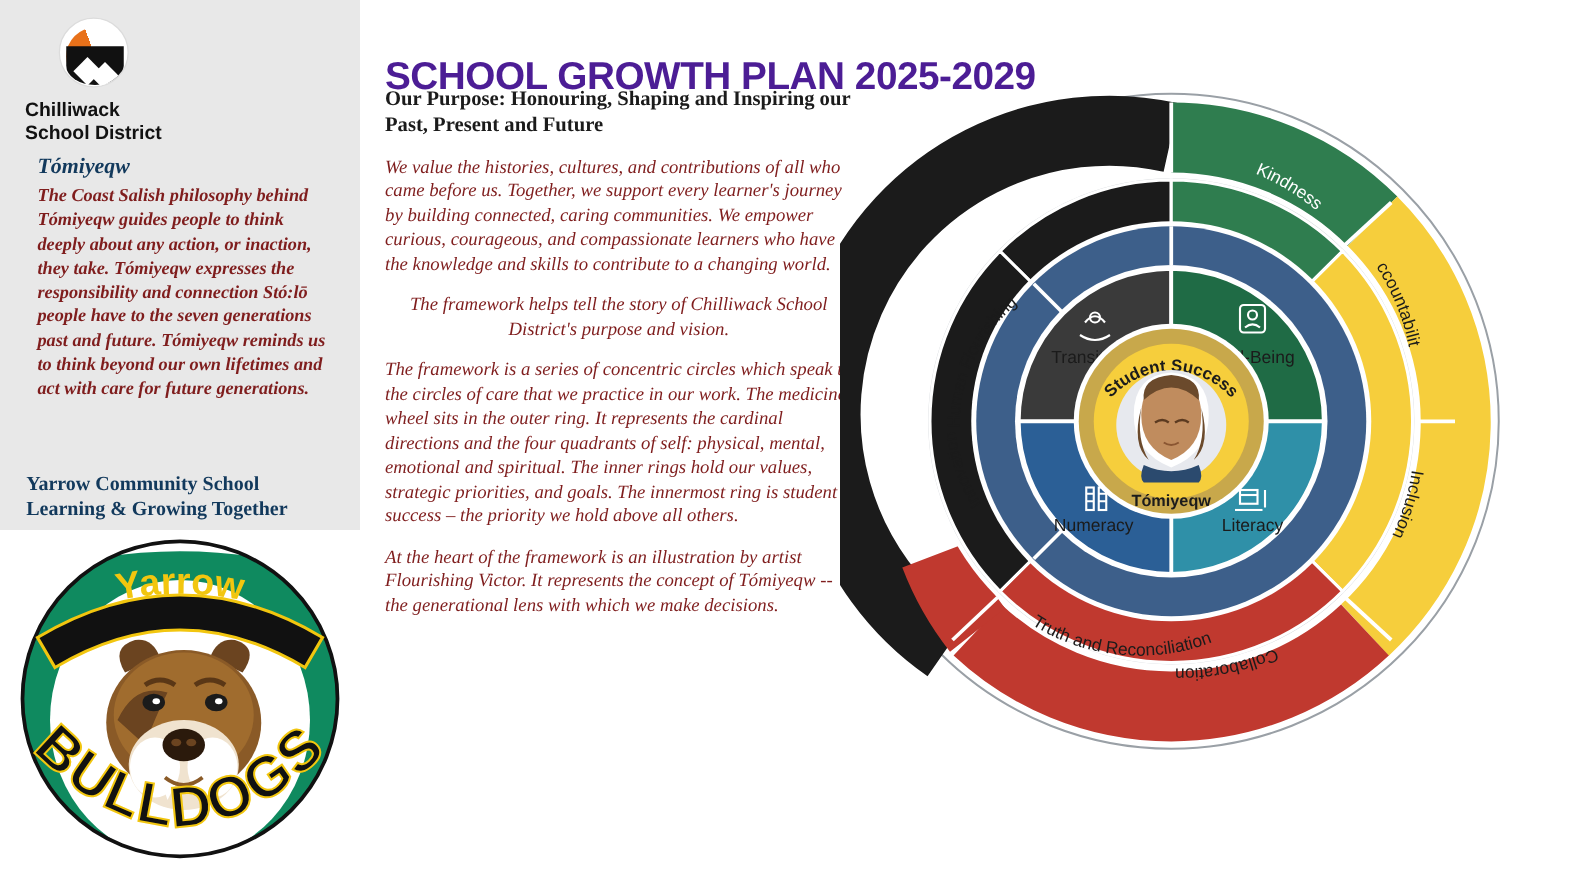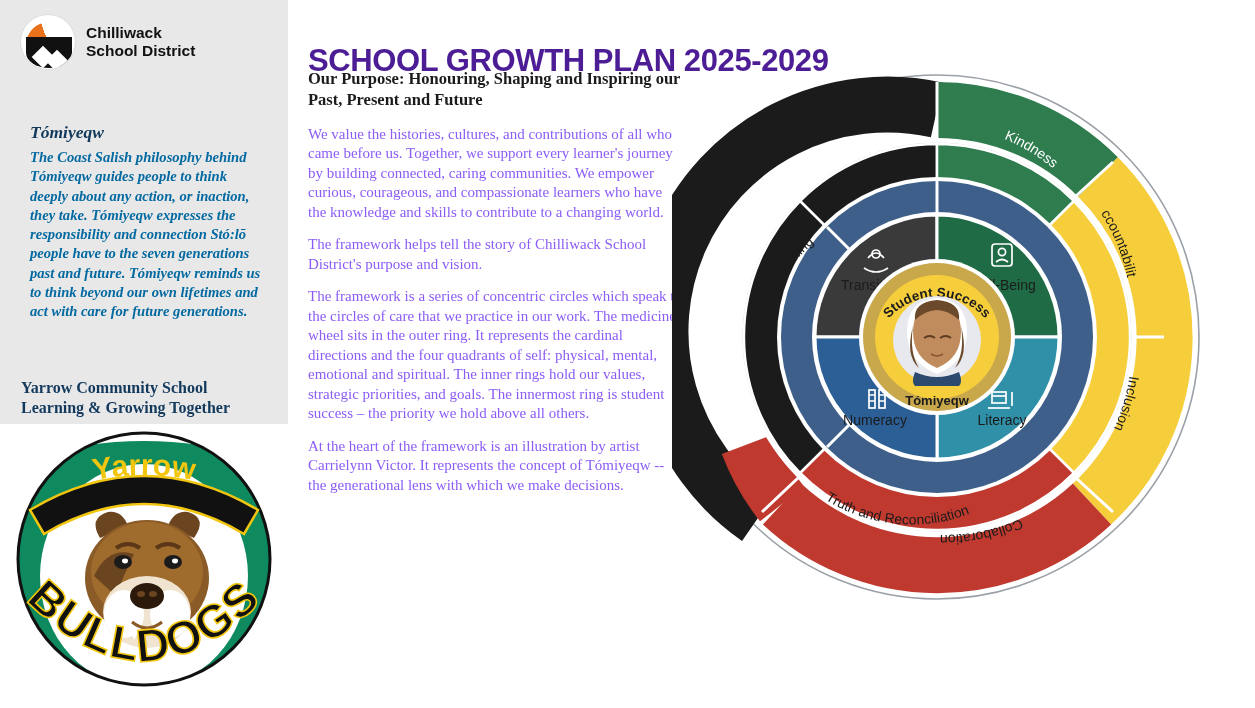--- a/index.html
+++ b/index.html
@@ -25,20 +25,21 @@
     left: 0; top: 0;
     width: 288px; height: 424px;
     background: #e8e8e8;
   }
   #logo-block {
     position: absolute;
     left: 20px; top: 14px;
     display: flex;
     align-items: center;
     gap: 10px;
+    flex-direction: column;
   }
   .district-mark {
     width: 56px; height: 56px;
     border-radius: 50%;
     background: #ffffff;
     position: relative;
     overflow: hidden;
     border: 1px solid #dcdcdc;
   }
   .district-mark .arc {
@@ -83,21 +84,21 @@
     color: #12395c;
   }
   #tomiyeqw-body {
     position: absolute;
     left: 30px; top: 148px;
     width: 232px;
     font-size: 14.6px;
     line-height: 1.32;
     font-style: italic;
     font-weight: bold;
-    color: #0369a1;
+    color: #7f1d1d;
   }
   #school-name {
     position: absolute;
     left: 21px; top: 378px;
     width: 240px;
     font-size: 16px;
     font-weight: bold;
     line-height: 1.22;
     color: #12395c;
     white-space: pre-line;
@@ -137,29 +138,30 @@
     font-size: 16.5px;
     font-weight: bold;
     line-height: 1.3;
     color: #1b1b1b;
     margin: 0 0 14px 0;
   }
   #text-col p {
     margin: 0 0 13px 0;
     font-size: 15px;
     line-height: 1.3;
-    color: #8b5cf6;
+    color: #7f1d1d;
+    font-style: italic;
   }
   .sub-heading {
     font-size: 15px;
     font-weight: bold;
     margin: 0;
     color: #1b1b1b;
   }
-  .tight { margin-bottom: 13px; }
+  .tight { margin-bottom: 13px; text-align: center; }
 
   
   #wheel {
     position: absolute;
     left: 672px; top: 72px;
     width: 530px; height: 530px;
   }
   .wheel-label {
     font-family: "Liberation Sans", sans-serif;
     fill: #1b1b1b;
@@ -243,21 +245,21 @@
   </div>
 </div>
 
 <h1 id="main-title">SCHOOL GROWTH PLAN 2025-2029</h1>
 
 <div id="text-col">
   <div id="purpose-heading">Our Purpose: Honouring, Shaping and Inspiring our Past, Present and Future</div>
   <p>We value the histories, cultures, and contributions of all who came before us. Together, we support every learner's journey by building connected, caring communities. We empower curious, courageous, and compassionate learners who have the knowledge and skills to contribute to a changing world.</p>
   <p class="tight">The framework helps tell the story of Chilliwack School District's purpose and vision.</p>
   <p>The framework is a series of concentric circles which speak to the circles of care that we practice in our work. The medicine wheel sits in the outer ring. It represents the cardinal directions and the four quadrants of self: physical, mental, emotional and spiritual. The inner rings hold our values, strategic priorities, and goals. The innermost ring is student success – the priority we hold above all others.</p>
-  <p>At the heart of the framework is an illustration by artist Carrielynn Victor. It represents the concept of Tómiyeqw -- the generational lens with which we make decisions.</p>
+  <p>At the heart of the framework is an illustration by artist Flourishing Victor. It represents the concept of Tómiyeqw -- the generational lens with which we make decisions.</p>
 </div>
 
 <svg id="wheel" viewBox="0 0 530 530">
   <defs>
 
     <path id="p-equity" d="M 150 95 A 185 185 0 0 1 200 66"></path>
     <path id="p-kindness" d="M 330 66 A 185 185 0 0 1 383 98"></path>
     <path id="p-account" d="M 428 140 A 185 185 0 0 1 455 205"></path>
     <path id="p-inclusion" d="M 458 300 A 185 185 0 0 1 440 360"></path>
     <path id="p-collab" d="M 360 441 A 185 185 0 0 1 255 462"></path>

